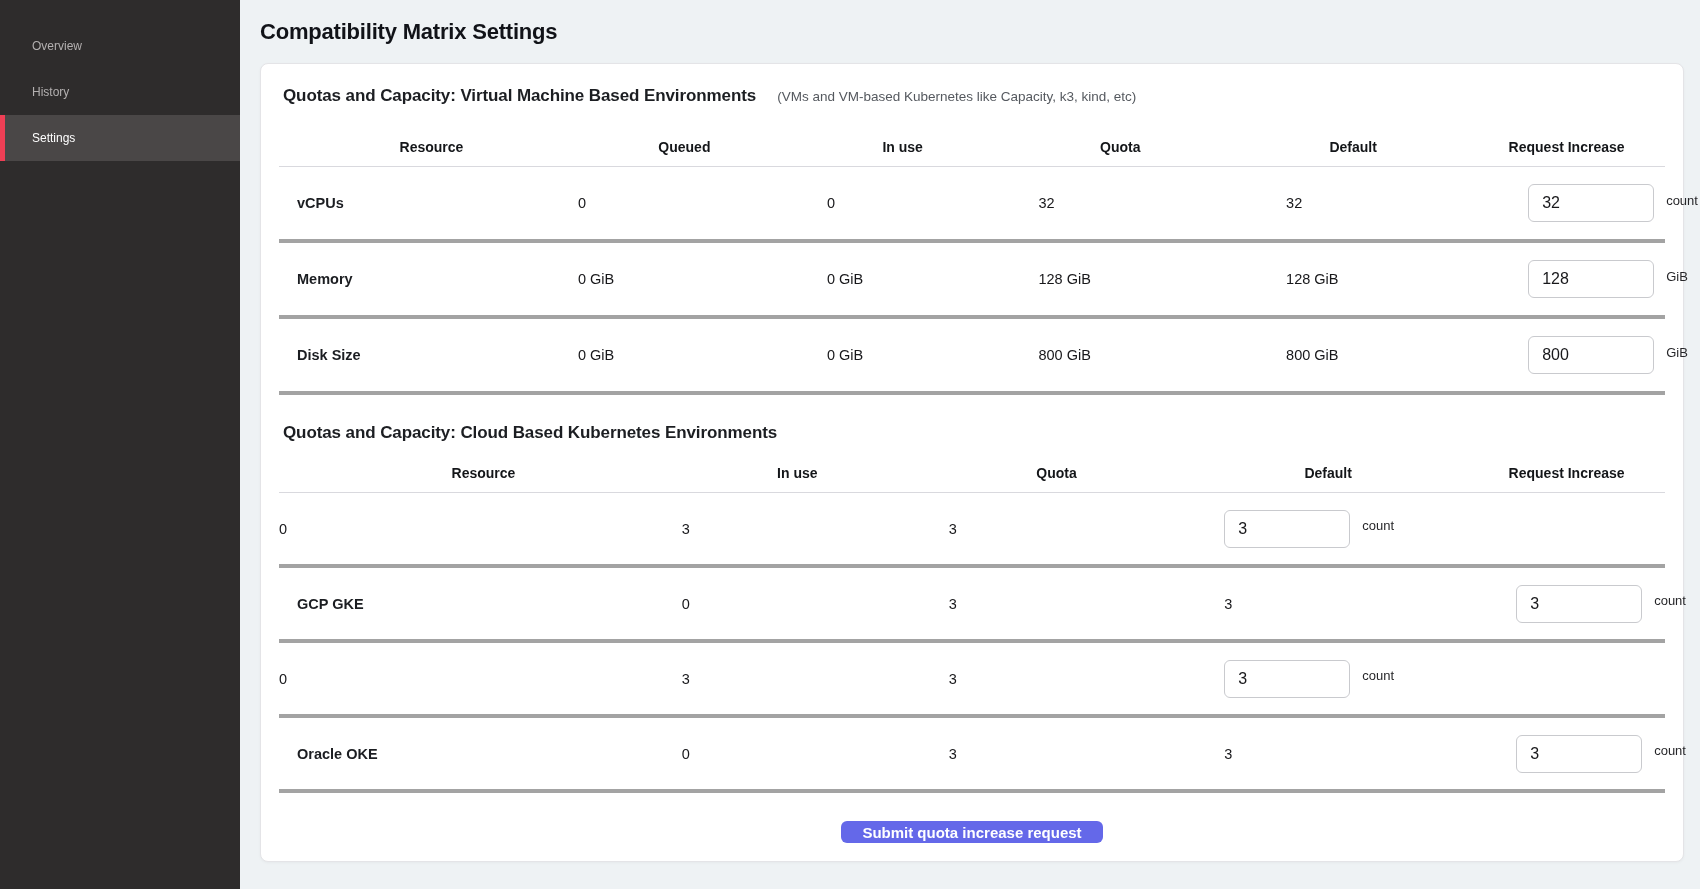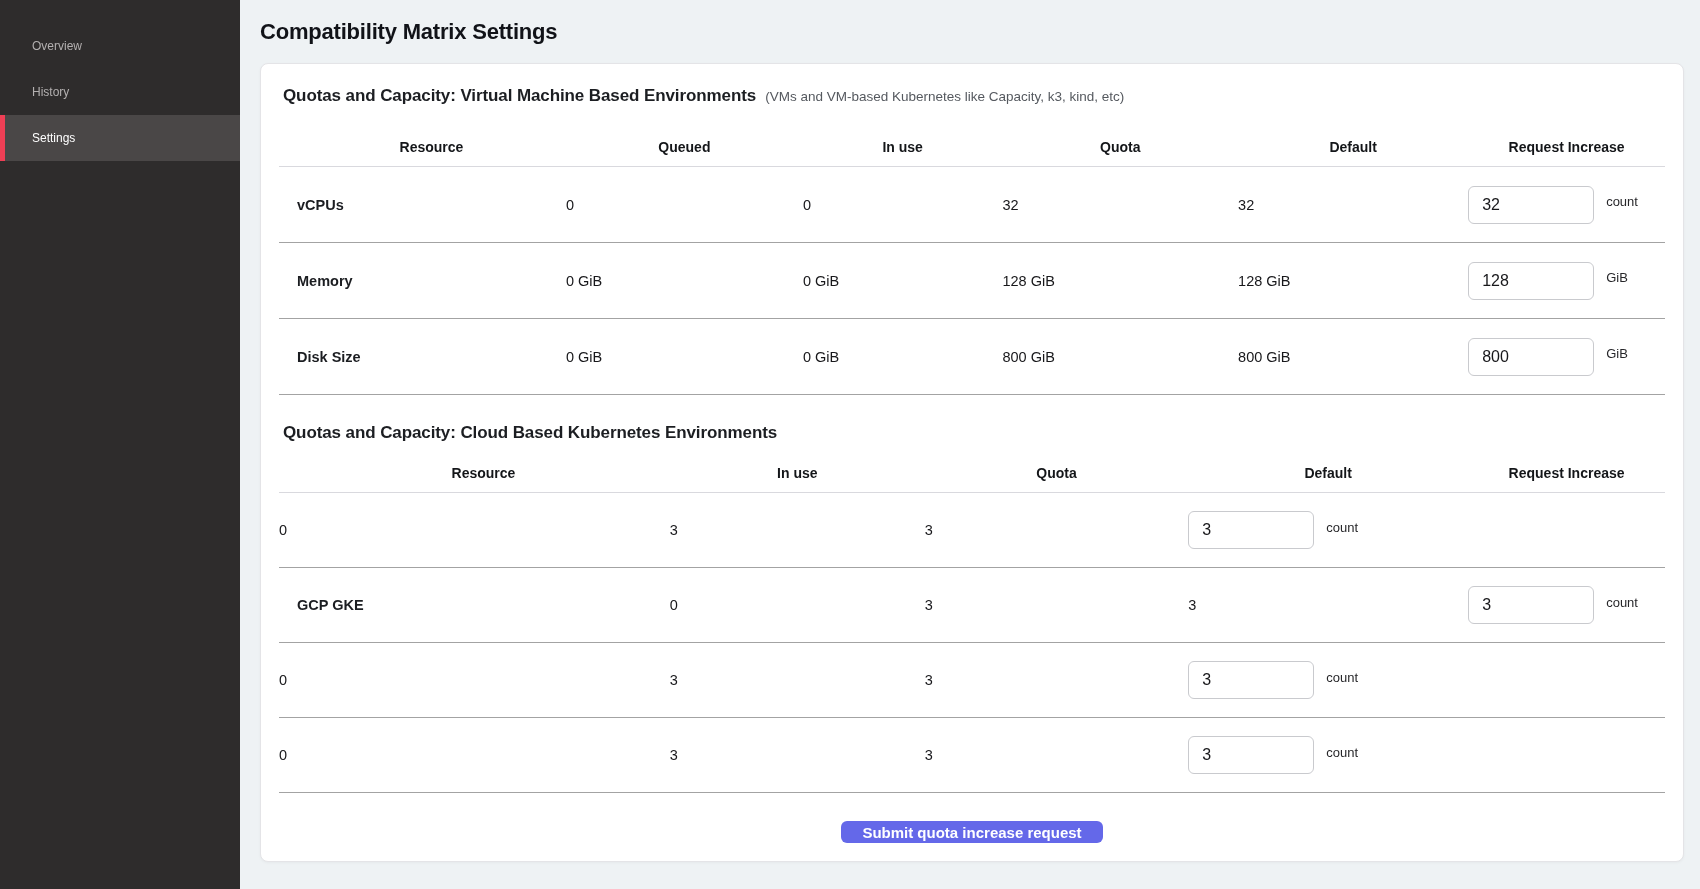--- a/index.html
+++ b/index.html
@@ -55,20 +55,21 @@
     border-radius: 8px;
     box-shadow: 0 1px 3px rgba(0,0,0,0.04);
     padding: 20px 18px 18px 18px;
   }
 
   .section-header {
     display: flex;
     align-items: baseline;
     line-height: 24px;
     padding-left: 4px;
+    gap: 12px;
   }
   .section-title {
     font-size: 17px;
     font-weight: 700;
     color: #1c1e22;
     letter-spacing: -0.1px;
   }
   .section-subtitle {
     font-size: 13.5px;
     color: #55595f;
@@ -88,21 +89,21 @@
   .table-1 .trow { grid-template-columns: 20.7% 17.1% 14.4% 17% 16.6% 1fr; }
   .table-2 .trow { grid-template-columns: 28.2% 18.4% 19% 20.2% 1fr; }
   .thead {
     height: 40px;
     border-bottom: 1px solid #d9d9de;
     font-size: 14px;
     font-weight: 700;
     color: #141619;
     text-align: center;
   }
-  .tbody-row { border-bottom: 1px solid #a3a3a3; }
+  .tbody-row { border-bottom: 4px solid #a3a3a3; gap: 12px; }
   .table-1 .tbody-row { height: 76px; }
   .table-2 .tbody-row { height: 75px; }
   .cell-first { padding-left: 18px; }
   .resource-cell { font-weight: 600; color: #1b1d21; }
   .request-cell {
     display: flex;
     align-items: center;
   }
   .qty-input {
     width: 126px;
@@ -250,20 +251,21 @@
           <div>0</div>
           <div>3</div>
           <div>3</div>
           <div class="request-cell">
             <input class="qty-input" type="text" value="3" style="">
             <span class="unit-label">count</span>
           </div>
         </div>
 
         <div class="trow tbody-row">
+          <div class="cell-first resource-cell">Oracle OKE</div>
           <div>0</div>
           <div>3</div>
           <div>3</div>
           <div class="request-cell">
             <input class="qty-input" type="text" value="3" style="">
             <span class="unit-label">count</span>
           </div>
         </div>
       </div>
     </div>

